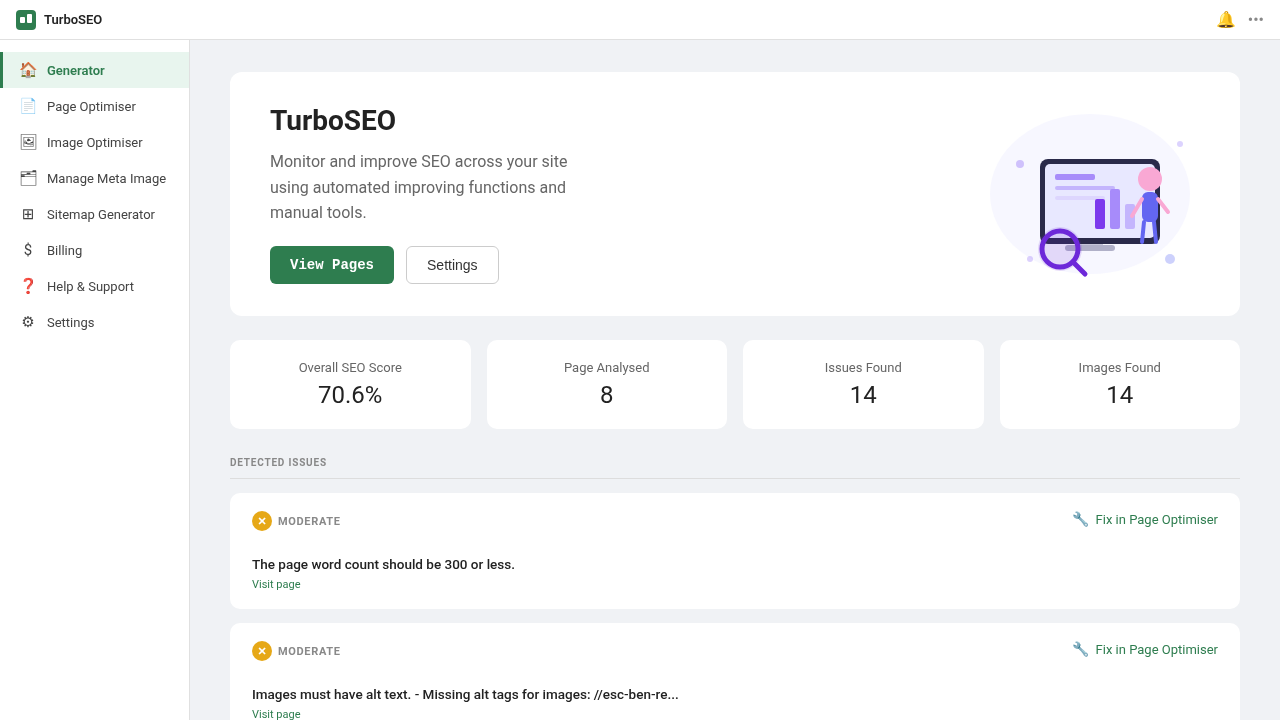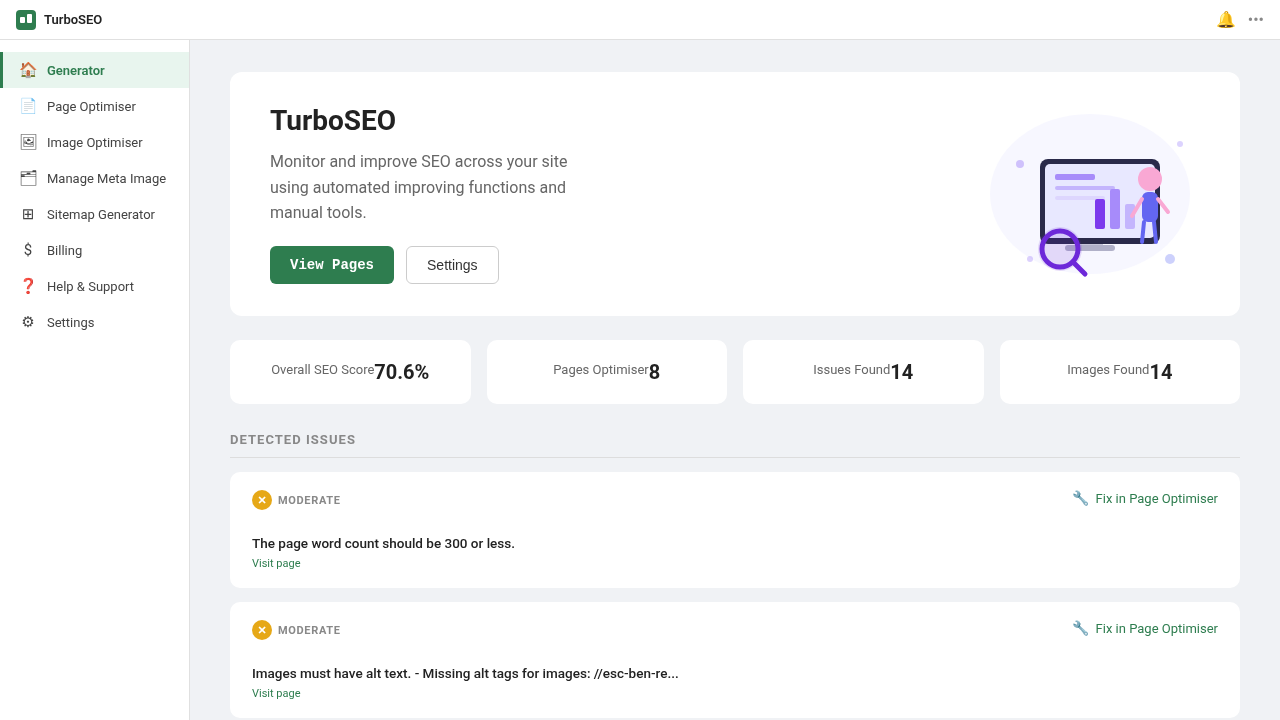--- a/index.html
+++ b/index.html
@@ -122,31 +122,31 @@
       display: grid;
       grid-template-columns: repeat(4, 1fr);
       gap: 16px;
       margin-bottom: 28px;
     }
     .stat-card {
       background: #fff;
       border-radius: 10px;
       padding: 20px 24px;
       display: flex;
-      flex-direction: row;
+      flex-direction: column;
       align-items: center;
       justify-content: center;
       text-align: center;
     }
     .stat-label { font-size: 13px; color: #666; margin-bottom: 6px; }
-    .stat-value { font-size: 20px; font-weight: 700; color: #222; }
+    .stat-value { font-size: 24px; font-weight: 400; color: #222; }
 
     
     .section-title {
-      font-size: 13px;
+      font-size: 10px;
       font-weight: 700;
       color: #888;
       letter-spacing: 0.08em;
       text-transform: uppercase;
       margin-bottom: 14px;
       border-bottom: 1px solid #ddd;
       padding-bottom: 10px;
     }
     .issue-card {
       background: #fff;
@@ -318,21 +318,21 @@
         </svg>
       </div>
     </div>
 
     <div class="stats-row">
       <div class="stat-card">
         <div class="stat-label">Overall SEO Score</div>
         <div class="stat-value">70.6%</div>
       </div>
       <div class="stat-card">
-        <div class="stat-label">Pages Optimiser</div>
+        <div class="stat-label">Page Analysed</div>
         <div class="stat-value">8</div>
       </div>
       <div class="stat-card">
         <div class="stat-label">Issues Found</div>
         <div class="stat-value">14</div>
       </div>
       <div class="stat-card">
         <div class="stat-label">Images Found</div>
         <div class="stat-value">14</div>
       </div>

